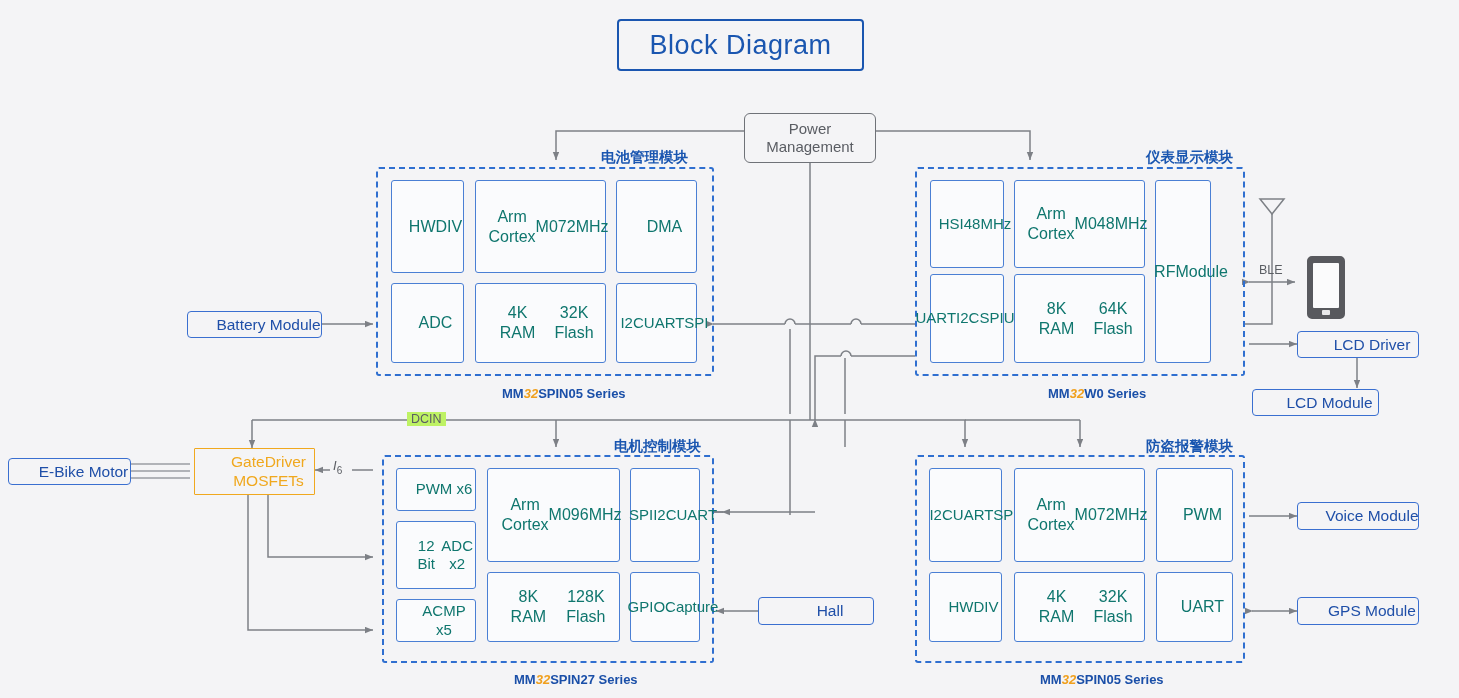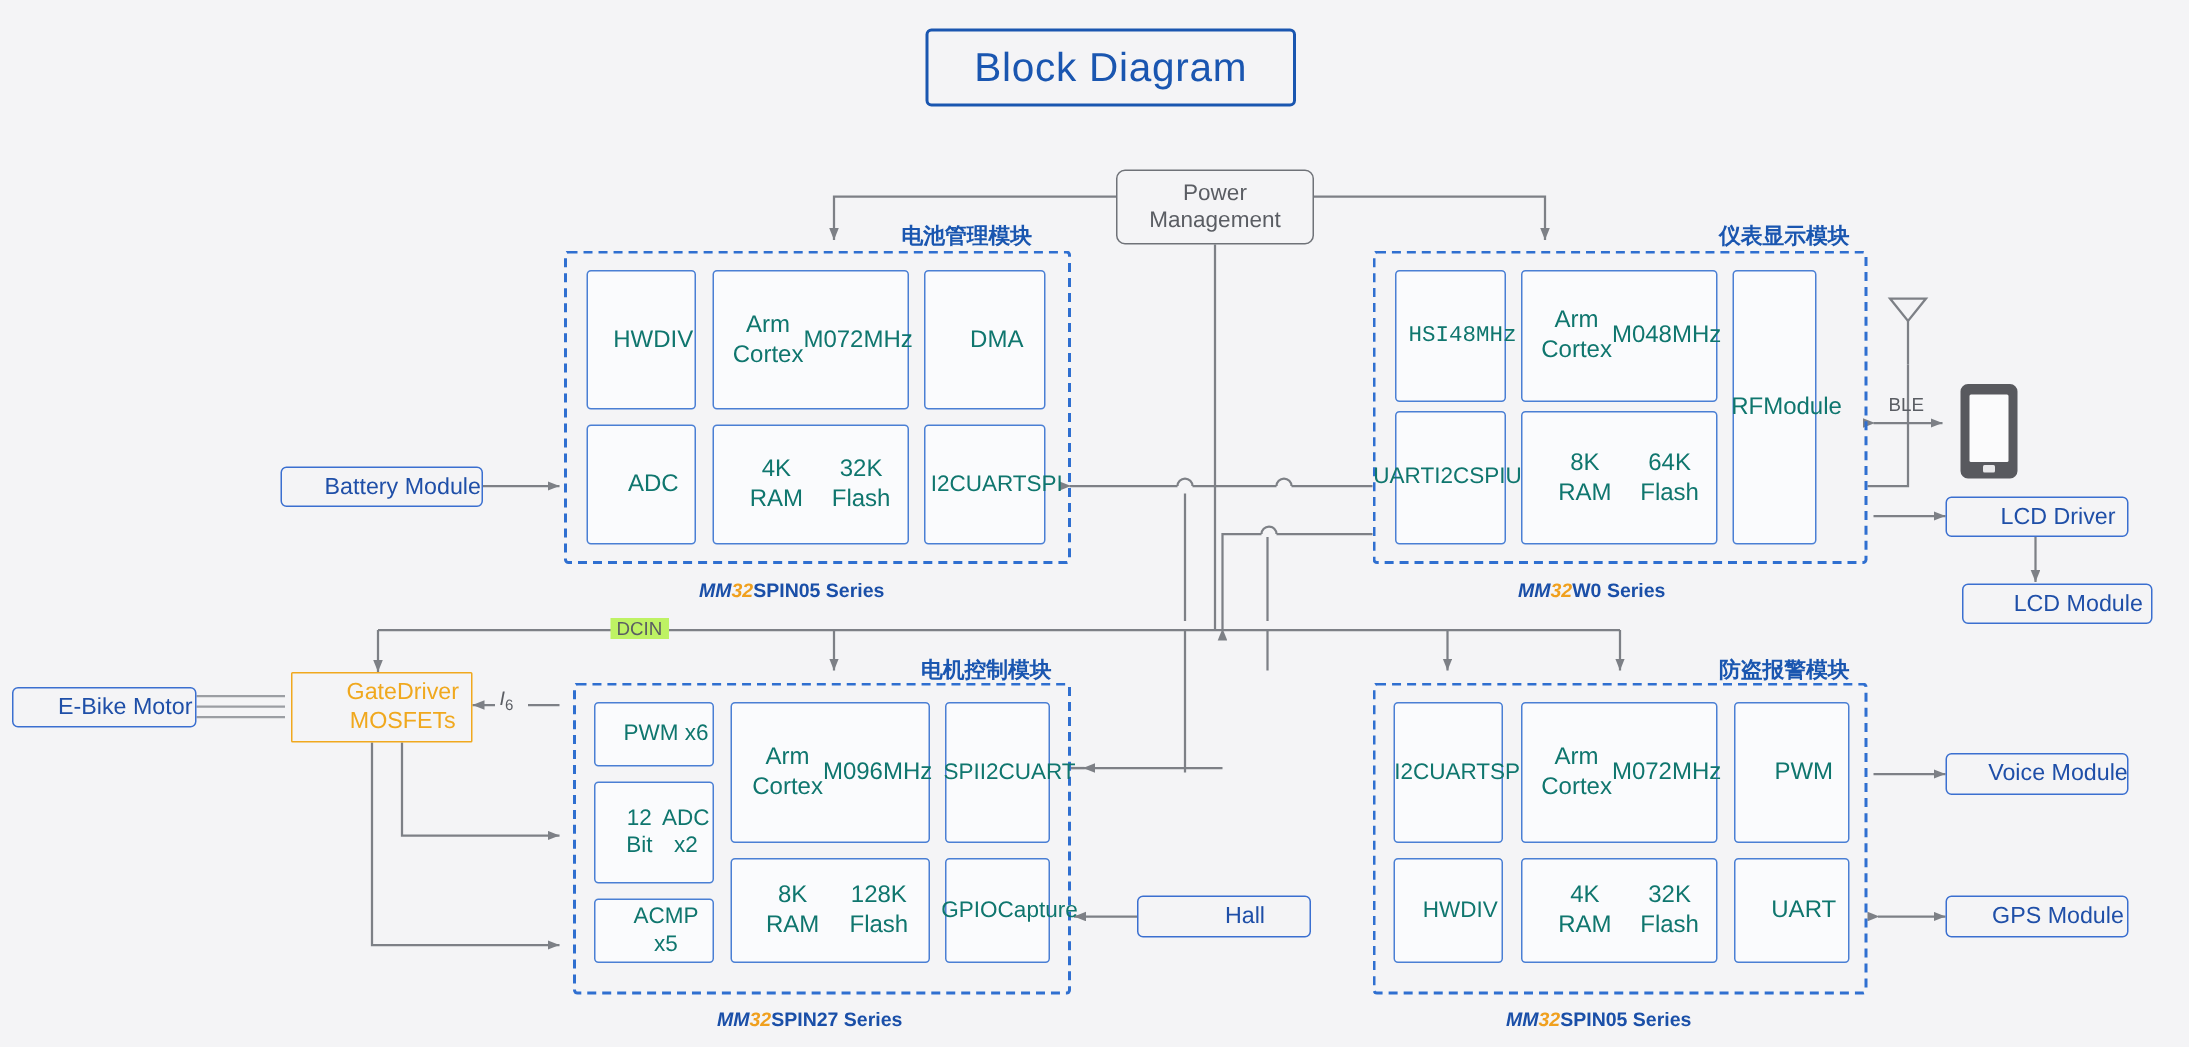--- a/index.html
+++ b/index.html
@@ -65,21 +65,21 @@
     font-weight: bold;
     white-space: nowrap;
   }
   .series-label {
     position: absolute;
     white-space: nowrap;
     font-size: 13px;
     font-weight: bold;
     color: #1a4fa8;
   }
-  .series-label .mm { font-style: italic; color: #1a4fa8; }
+  .series-label .mm { color: #1a4fa8; margin-left: 36px; }
   .series-label .n32 { font-style: italic; color: #f0a01e; }
 
   
   .blk {
     position: absolute;
     border: 1.6px solid #4a7fd4;
     border-radius: 3px;
     background: #fafbfd;
     display: flex; flex-direction: row;
     align-items: center; justify-content: center;
@@ -263,21 +263,21 @@
     <span>UART</span>
     <span>SPI</span>
   </div>
   <div class="series-label" style="left:466px; top:386px;">
     <span class="mm">MM</span><span class="n32">32</span><span>SPIN05 Series</span>
   </div>
 
   <div class="module-label" style="left:1146px; top:148px;">仪表显示模块</div>
   <div class="module" style="left:915px; top:167px; width:330px; height:209px;"></div>
 
-  <div class="blk small" style="left:930px; top:180px; width:74px; height:88px;font-family:Liberation Mono, monospace;">
+  <div class="blk small" style="left:930px; top:180px; width:74px; height:88px;">
     <span>HSI</span>
     <span>48MHz</span>
   </div>
   <div class="blk" style="left:1014px; top:180px; width:131px; height:88px;">
     <span>Arm Cortex</span>
     <span>M0</span>
     <span>48MHz</span>
   </div>
   <div class="blk" style="left:1155px; top:180px; width:56px; height:183px;">
     <span>RF</span>
@@ -368,21 +368,21 @@
 
   <div class="periph gate" style="left:194px; top:448px; width:121px; height:47px;">
     <span>GateDriver</span>
     <span>MOSFETs</span>
   </div>
 
   <div class="periph" style="left:758px; top:597px; width:116px; height:28px;">Hall</div>
 
   <div class="periph" style="left:1297px; top:331px; width:122px; height:27px;">LCD Driver</div>
 
-  <div class="periph" style="left:1308px; top:389px; width:127px; height:27px;">LCD Module</div>
+  <div class="periph" style="left:1252px; top:389px; width:127px; height:27px;">LCD Module</div>
 
   <div class="periph" style="left:1297px; top:502px; width:122px; height:28px;">Voice Module</div>
 
   <div class="periph" style="left:1297px; top:597px; width:122px; height:28px;">GPS Module</div>
 
   <div class="phone">
     <div class="screen"></div>
     <div class="home"></div>
   </div>
 

